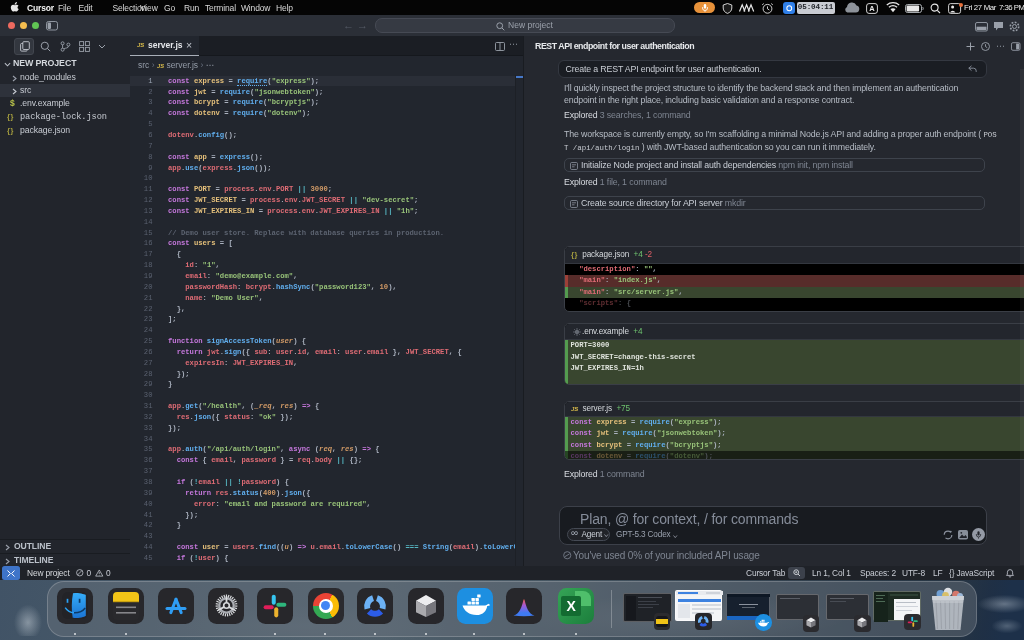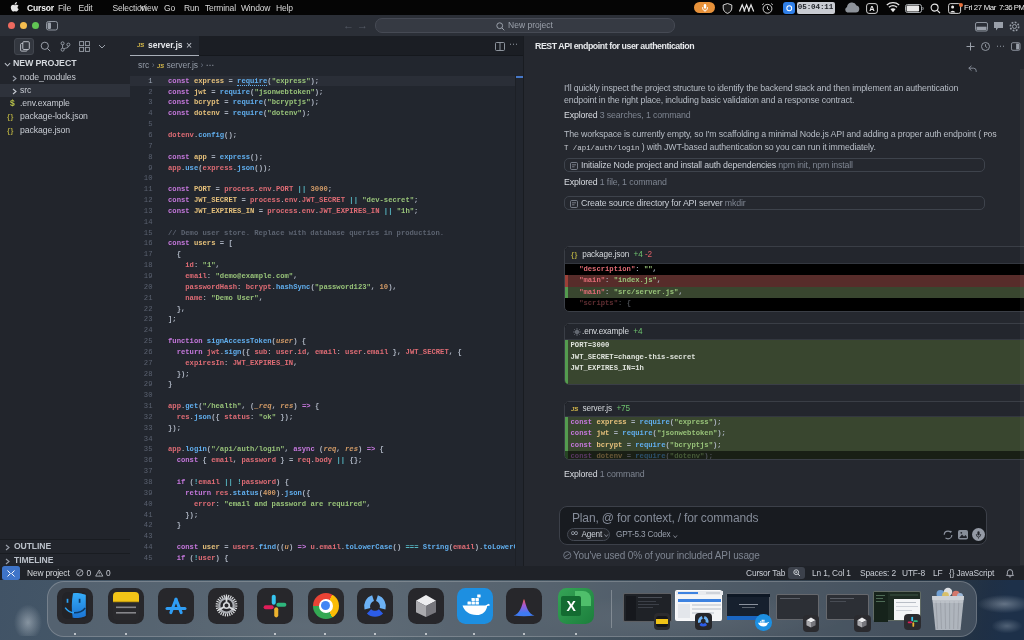--- a/index.html
+++ b/index.html
@@ -191,21 +191,21 @@
     <div class="treerow" style="top:21.2px; font-weight:700; color:#d5d9de; font-size:8.8px;"><svg style="left:4px;top:4.5px;" width="7" height="5" viewBox="0 0 8 5">
           <path d="M1 1 L4 4 L7 1" fill="none" stroke="#b9bec6" stroke-width="1.2"></path>
         </svg><span style="padding-left:13px;">NEW PROJECT</span></div>
     <div class="treerow" style="top:34.5px;"><svg style="left:12px;top:4px;" width="5" height="7" viewBox="0 0 5 7">
           <path d="M1 1 L4 3.5 L1 6" fill="none" stroke="#9aa0ab" stroke-width="1.1"></path>
         </svg><span style="padding-left:20px;">node_modules</span></div>
     <div class="treerow" style="top:47.8px; background:#2e323b;"><svg style="left:12px;top:4px;" width="5" height="7" viewBox="0 0 5 7">
           <path d="M1 1 L4 3.5 L1 6" fill="none" stroke="#c6cad2" stroke-width="1.1"></path>
         </svg><span style="padding-left:20px;">src</span></div>
     <div class="treerow" style="top:61.1px;"><span class="abs" style="left:10px;color:#b8c24a;font-weight:700;font-size:8.5px;">$</span><span style="padding-left:20px;">.env.example</span></div>
-    <div class="treerow" style="top:74.4px;"><span class="abs" style="left:7px;color:#a8a13f;font-weight:700;font-size:7.5px;letter-spacing:0.5px;">{}</span><span style="padding-left:20px;">package-lock.json</span></div>
+    <div class="treerow" style="top:74.4px;"><span class="abs" style="left:7px;color:#a8a13f;font-weight:700;font-size:7.5px;letter-spacing:0.5px;">{}</span><span style="padding-left:20px;font-family:Liberation Mono, monospace;">package-lock.json</span></div>
     <div class="treerow" style="top:87.7px;"><span class="abs" style="left:7px;color:#a8a13f;font-weight:700;font-size:7.5px;letter-spacing:0.5px;">{}</span><span style="padding-left:20px;">package.json</span></div>
     <div class="treerow" style="top:503.3px; font-weight:700; color:#bac0c9; font-size:8.6px; border-top:1px solid #191c21;"><svg style="left:5px;top:4px;" width="5" height="7" viewBox="0 0 5 7">
           <path d="M1 1 L4 3.5 L1 6" fill="none" stroke="#9aa0ab" stroke-width="1.1"></path>
         </svg><span style="padding-left:14px;">OUTLINE</span></div>
     <div class="treerow" style="top:516.8px; font-weight:700; color:#bac0c9; font-size:8.6px; border-top:1px solid #191c21;"><svg style="left:5px;top:4px;" width="5" height="7" viewBox="0 0 5 7">
           <path d="M1 1 L4 3.5 L1 6" fill="none" stroke="#9aa0ab" stroke-width="1.1"></path>
         </svg><span style="padding-left:14px;">TIMELINE</span></div>
   </div>
 
   <div id="editor">
@@ -297,21 +297,21 @@
 <span class="k">function</span> <span class="f">signAccessToken</span><span class="p">(</span><span class="pa">user</span><span class="p">)</span> <span class="p">{</span>
   <span class="k">return</span> <span class="v">jwt</span><span class="p">.</span><span class="f">sign</span><span class="p">({</span> <span class="v">sub</span><span class="p">:</span> <span class="v">user</span><span class="p">.</span><span class="v">id</span><span class="p">,</span> <span class="v">email</span><span class="p">:</span> <span class="v">user</span><span class="p">.</span><span class="v">email</span> <span class="p">},</span> <span class="v">JWT_SECRET</span><span class="p">,</span> <span class="p">{</span>
     <span class="v">expiresIn</span><span class="p">:</span> <span class="v">JWT_EXPIRES_IN</span><span class="p">,</span>
   <span class="p">});</span>
 <span class="p">}</span>
 
 <span class="v">app</span><span class="p">.</span><span class="f">get</span><span class="p">(</span><span class="s">"/health"</span><span class="p">,</span> <span class="p">(</span><span class="pa">_req</span><span class="p">,</span> <span class="pa">res</span><span class="p">)</span> <span class="k">=&gt;</span> <span class="p">{</span>
   <span class="v">res</span><span class="p">.</span><span class="f">json</span><span class="p">({</span> <span class="v">status</span><span class="p">:</span> <span class="s">"ok"</span> <span class="p">});</span>
 <span class="p">});</span>
 
-<span class="v">app</span><span class="p">.</span><span class="f">login</span><span class="p">(</span><span class="s">"/api/auth/login"</span><span class="p">,</span> <span class="k">async</span> <span class="p">(</span><span class="pa">req</span><span class="p">,</span> <span class="pa">res</span><span class="p">)</span> <span class="k">=&gt;</span> <span class="p">{</span>
+<span class="v">app</span><span class="p">.</span><span class="f">auth</span><span class="p">(</span><span class="s">"/api/auth/login"</span><span class="p">,</span> <span class="k">async</span> <span class="p">(</span><span class="pa">req</span><span class="p">,</span> <span class="pa">res</span><span class="p">)</span> <span class="k">=&gt;</span> <span class="p">{</span>
   <span class="k">const</span> <span class="p">{</span> <span class="v">email</span><span class="p">,</span> <span class="v">password</span> <span class="p">}</span> <span class="p">=</span> <span class="v">req</span><span class="p">.</span><span class="v">body</span> <span class="o">||</span> <span class="p">{};</span>
 
   <span class="k">if</span> <span class="p">(</span><span class="o">!</span><span class="v">email</span> <span class="o">||</span> <span class="o">!</span><span class="v">password</span><span class="p">)</span> <span class="p">{</span>
     <span class="k">return</span> <span class="v">res</span><span class="p">.</span><span class="f">status</span><span class="p">(</span><span class="n">400</span><span class="p">).</span><span class="f">json</span><span class="p">({</span>
       <span class="v">error</span><span class="p">:</span> <span class="s">"email and password are required"</span><span class="p">,</span>
     <span class="p">});</span>
   <span class="p">}</span>
 
   <span class="k">const</span> <span class="c">user</span> <span class="p">=</span> <span class="v">users</span><span class="p">.</span><span class="f">find</span><span class="p">((</span><span class="pa">u</span><span class="p">)</span> <span class="k">=&gt;</span> <span class="v">u</span><span class="p">.</span><span class="v">email</span><span class="p">.</span><span class="f">toLowerCase</span><span class="p">()</span> <span class="o">===</span> <span class="f">String</span><span class="p">(</span><span class="v">email</span><span class="p">).</span><span class="f">toLowerCase</span>
   <span class="k">if</span> <span class="p">(</span><span class="o">!</span><span class="v">user</span><span class="p">)</span> <span class="p">{</span>
@@ -329,20 +329,21 @@
     <svg style="left:457px;top:6px;" width="9" height="9" viewBox="0 0 9 9">
         <circle cx="4.5" cy="4.5" r="4" fill="none" stroke="#9aa0aa" stroke-width="0.9"></circle>
         <path d="M4.5 2.2 v2.3 l1.7 1.2" fill="none" stroke="#9aa0aa" stroke-width="0.9"></path>
       </svg>
     <div class="t" style="left:472px; top:4.5px; color:#9aa0aa; font-size:9px; letter-spacing:0.5px;">⋯</div>
     <svg style="left:487px;top:6px;" width="9.5" height="9" viewBox="0 0 10 9">
         <rect x="0.5" y="0.5" width="9" height="8" rx="1.5" fill="none" stroke="#9aa0aa" stroke-width="0.9"></rect>
         <rect x="5.4" y="1.4" width="3.2" height="6.2" fill="#9aa0aa"></rect>
       </svg>
 
+    <div class="abs" style="left:34px; top:23.5px; width:429px; height:18.5px; background:#1a1d23; border:1px solid #343841; border-radius:6px; color:#c9cdd4; font-size:8.8px; line-height:17px; padding-left:6.5px;">Create a REST API endpoint for user authentication.</div>
     <svg style="left:444px;top:29px;" width="9" height="8" viewBox="0 0 9 8">
         <path d="M3.5 0.8 L0.8 3.2 L3.5 5.6 M0.8 3.2 h4.7 a2.7 2.7 0 0 1 2.7 2.7 v1" fill="none" stroke="#8b929e" stroke-width="0.9"></path>
       </svg>
 
     <div class="t" style="left:40px; top:47.2px; color:#b6bcc5;">I'll quickly inspect the project structure to identify the backend stack and then implement an authentication<br>endpoint in the right place, including basic validation and a response contract.</div>
 
     <div class="t" style="left:40px; top:73.6px;"><span class="wht">Explored</span> <span class="dim">3 searches, 1 command</span></div>
 
     <div class="t" style="left:40px; top:93.3px; color:#b6bcc5;">The workspace is currently empty, so I'm scaffolding a minimal Node.js API and adding a proper auth endpoint ( <span class="mono7">POS</span><br><span class="mono7">T /api/auth/login</span> ) with JWT-based authentication so you can run it immediately.</div>
 
@@ -390,21 +391,21 @@
       <div class="crow radd"><span class="k">const</span> <span class="c">express</span> <span class="p">=</span> <span class="f">require</span><span class="p">(</span><span class="s">"express"</span><span class="p">);</span></div>
       <div class="crow radd"><span class="k">const</span> <span class="c">jwt</span> <span class="p">=</span> <span class="f">require</span><span class="p">(</span><span class="s">"jsonwebtoken"</span><span class="p">);</span></div>
       <div class="crow radd"><span class="k">const</span> <span class="c">bcrypt</span> <span class="p">=</span> <span class="f">require</span><span class="p">(</span><span class="s">"bcryptjs"</span><span class="p">);</span></div>
       <div class="crow radd" style="opacity:0.45;"><span class="k">const</span> <span class="c">dotenv</span> <span class="p">=</span> <span class="f">require</span><span class="p">(</span><span class="s">"dotenv"</span><span class="p">);</span></div>
     </div>
 
     <div class="t" style="left:40px; top:432.8px;"><span class="wht">Explored</span> <span class="dim">1 command</span></div>
 
 
     <div class="abs" style="left:35px; top:470px; width:428px; height:38.5px; background:#181b20; border:1px solid #3c4049; border-radius:8px;">
-      <div class="abs" style="left:12px; top:4px; font-size:12px; color:#858c99;">Plan, @ for context, / for commands</div>
+      <div class="abs" style="left:20px; top:4px; font-size:14px; color:#858c99;">Plan, @ for context, / for commands</div>
       <div class="abs" style="left:6.5px; top:20.5px; width:43px; height:13.5px; border:1px solid #454a54; border-radius:7px; background:rgba(255,255,255,0.04);">
         <span class="abs" style="left:3.5px; top:-2px; color:#a6adb8; font-size:10px;">∞</span>
         <span class="abs" style="left:14px; top:1.5px; color:#ccd1d8; font-size:8.2px;">Agent</span>
         <svg style="left:36px;top:5.5px;" width="4.5" height="3.5" viewBox="0 0 5 4">
             <path d="M0.5 0.5 L2.5 3 L4.5 0.5" fill="none" stroke="#9aa0ab" stroke-width="0.9"></path>
           </svg>
       </div>
       <span class="abs" style="left:56px; top:23px; color:#9aa1ad; font-size:8.2px;">GPT-5.3 Codex</span>
       <svg style="left:113px;top:27.5px;" width="4.5" height="3.5" viewBox="0 0 5 4">
           <path d="M0.5 0.5 L2.5 3 L4.5 0.5" fill="none" stroke="#9aa0ab" stroke-width="0.9"></path>

